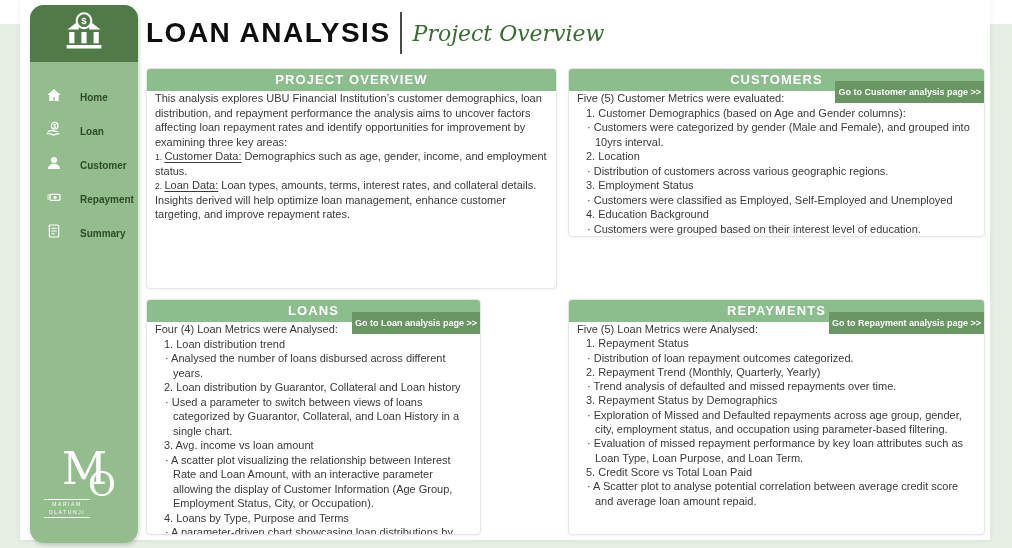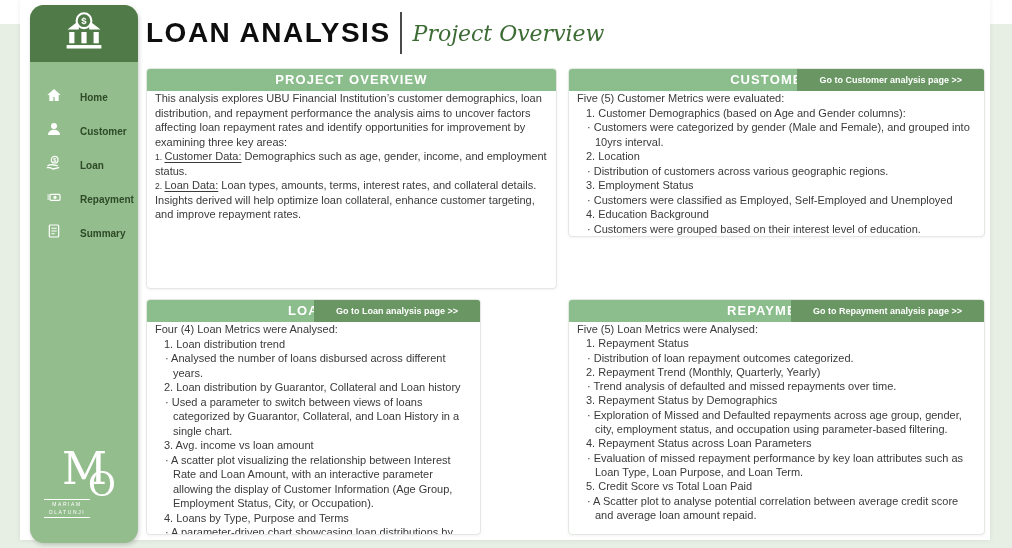--- a/index.html
+++ b/index.html
@@ -38,23 +38,23 @@
   .panel { position:absolute; background:#fff; border:1px solid #e3e8e2; border-radius:4px;
            box-shadow:0 1px 3px rgba(0,0,0,.05); overflow:hidden; }
   #panel-overview  { left:146px; top:68px;  width:411px; height:221px; }
   #panel-customers { left:568px; top:68px;  width:417px; height:169px; }
   #panel-loans     { left:146px; top:299px; width:335px; height:236px; }
   #panel-repayments{ left:568px; top:299px; width:417px; height:236px; }
 
   .panel-header { position:relative; height:22px; background:#8cbe8d; }
   .panel-title { position:absolute; left:0; right:0; top:0; height:22px; line-height:22px;
                  text-align:center; color:#fff; font-size:13px; font-weight:800; letter-spacing:1.1px; }
-  .go-btn { position:absolute; right:0; top:0; height:22px; background:#699663; border:none;
+  .go-btn { position:absolute; right:0; top:12px; height:22px; background:#699663; border:none;
             color:#fff; font-family:"Liberation Sans", sans-serif; font-size:9px; font-weight:700;
-            padding:0 22px; cursor:pointer; }
+            padding:0 3px; cursor:pointer; }
 
   .panel-body { padding:0 9px 0 8px; font-size:11px; line-height:1.32; color:#3a3a3a; }
   #panel-repayments .panel-body { line-height:1.3; }
 
   .line.n { margin-left:9px; }
   .line.b { margin-left:10px; padding-left:8px; text-indent:-8px; }
 
   .ov-item .ov-num { font-size:8.5px; }
   .ov-item u { text-underline-offset:1.5px; }
 </style>
@@ -86,36 +86,36 @@
         <span>
           <svg viewBox="0 0 24 24">
               <path d="M12 3 2 12h3v9h6v-6h2v6h6v-9h3z" fill="#fff"></path>
             </svg>
         </span>
         <span class="nav-label">Home</span>
       </div>
       <div class="nav-item">
         <span>
           <svg viewBox="0 0 24 24">
-              <circle cx="12" cy="7.5" r="4.5" fill="#fff"></circle>
-              <path d="M3 21c0-5 4-8 9-8s9 3 9 8z" fill="#fff"></path>
-            </svg>
-        </span>
-        <span class="nav-label">Customer</span>
-      </div>
-      <div class="nav-item">
-        <span>
-          <svg viewBox="0 0 24 24">
             <circle cx="13" cy="7" r="5" fill="none" stroke="#fff" stroke-width="1.8"></circle>
             <text x="13" y="10" font-size="8" fill="#fff" text-anchor="middle" font-weight="bold" font-family="Liberation Sans, sans-serif">$</text>
             <path d="M3 16c3-2 6-2 9-1l5 1" stroke="#fff" stroke-width="2" fill="none" stroke-linecap="round"></path>
             <path d="M2 19h4l5 2 8-2" stroke="#fff" stroke-width="2" fill="none" stroke-linecap="round"></path>
           </svg>
         </span>
         <span class="nav-label">Loan</span>
+      </div>
+      <div class="nav-item">
+        <span>
+          <svg viewBox="0 0 24 24">
+              <circle cx="12" cy="7.5" r="4.5" fill="#fff"></circle>
+              <path d="M3 21c0-5 4-8 9-8s9 3 9 8z" fill="#fff"></path>
+            </svg>
+        </span>
+        <span class="nav-label">Customer</span>
       </div>
       <div class="nav-item">
         <span>
           <svg viewBox="0 0 24 24">
             <rect x="6" y="8" width="15" height="9" rx="1.5" fill="none" stroke="#fff" stroke-width="1.8"></rect>
             <circle cx="13.5" cy="12.5" r="2.4" fill="#fff"></circle>
             <path d="M2 9h3M2 12h3M2 15h3" stroke="#fff" stroke-width="1.6"></path>
           </svg>
         </span>
         <span class="nav-label">Repayment</span>
@@ -148,21 +148,21 @@
   </header>
 
   <section class="panel" id="panel-overview">
     <div class="panel-header">
       <span class="panel-title">PROJECT OVERVIEW</span>
     </div>
     <div class="panel-body">
       <p class="ov-intro">This analysis explores UBU Financial Institution’s customer demographics, loan distribution, and repayment performance the analysis aims to uncover factors affecting loan repayment rates and identify opportunities for improvement by examining three key areas:</p>
       <p class="ov-item"><span class="ov-num">1. </span><u>Customer Data:</u><span> Demographics such as age, gender, income, and employment status.</span></p>
       <p class="ov-item"><span class="ov-num">2. </span><u>Loan Data:</u><span> Loan types, amounts, terms, interest rates, and collateral details.</span></p>
-      <p class="ov-outro">Insights derived will help optimize loan collateral, enhance customer targeting, and improve repayment rates.</p>
+      <p class="ov-outro">Insights derived will help optimize loan management, enhance customer targeting, and improve repayment rates.</p>
     </div>
   </section>
 
   <section class="panel" id="panel-customers">
     <div class="panel-header">
       <span class="panel-title">CUSTOMERS</span>
       <button class="go-btn">Go to Customer analysis page &gt;&gt;</button>
     </div>
     <div class="panel-body">
       <p>Five (5) Customer Metrics were evaluated:</p>
@@ -208,20 +208,19 @@
     </div>
     <div class="panel-body">
       <p>Five (5) Loan Metrics were Analysed:</p>
       <div>
           <div class="line n">1. Repayment Status</div>
           <div class="line b">· Distribution of loan repayment outcomes categorized.</div>
           <div class="line n">2. Repayment Trend (Monthly, Quarterly, Yearly)</div>
           <div class="line b">· Trend analysis of defaulted and missed repayments over time.</div>
           <div class="line n">3. Repayment Status by Demographics</div>
           <div class="line b">· Exploration of Missed and Defaulted repayments across age group, gender, city, employment status, and occupation using parameter-based filtering.</div>
-          <div class="line n">4. Repayment Status across Loan Parameters</div>
           <div class="line b">· Evaluation of missed repayment performance by key loan attributes such as Loan Type, Loan Purpose, and Loan Term.</div>
           <div class="line n">5. Credit Score vs Total Loan Paid</div>
           <div class="line b">· A Scatter plot to analyse potential correlation between average credit score and average loan amount repaid.</div>
         </div>
     </div>
   </section>
 </div>
 
 </body></html>

